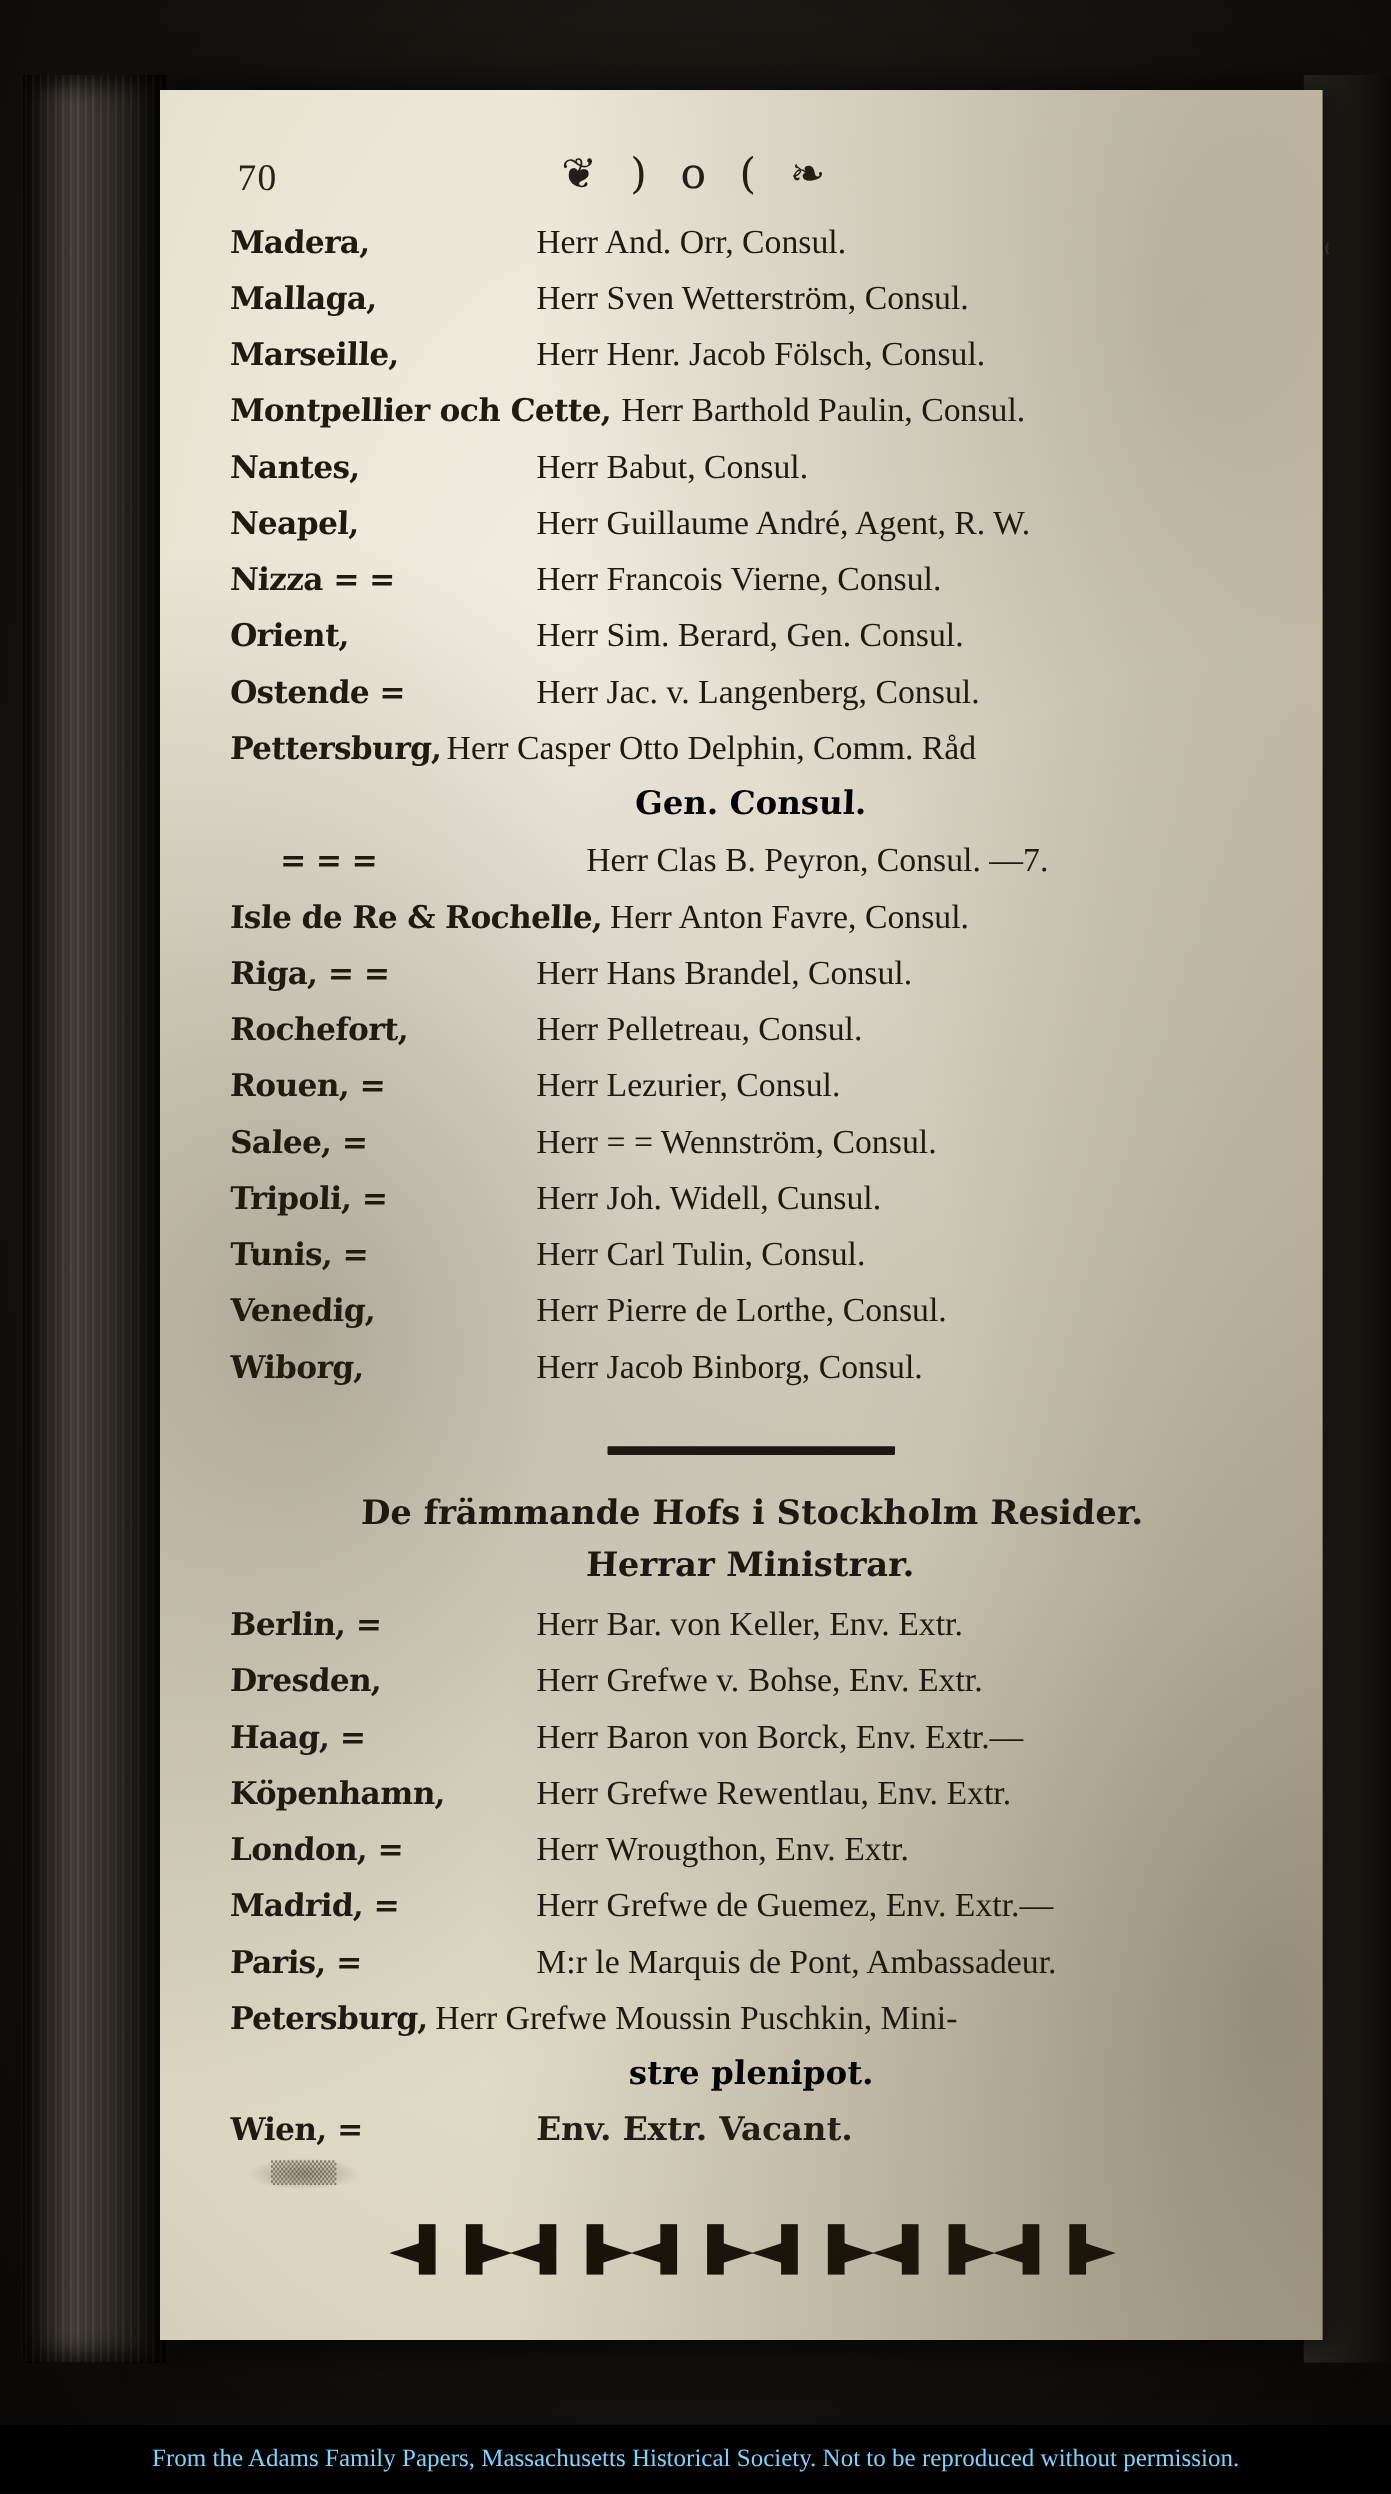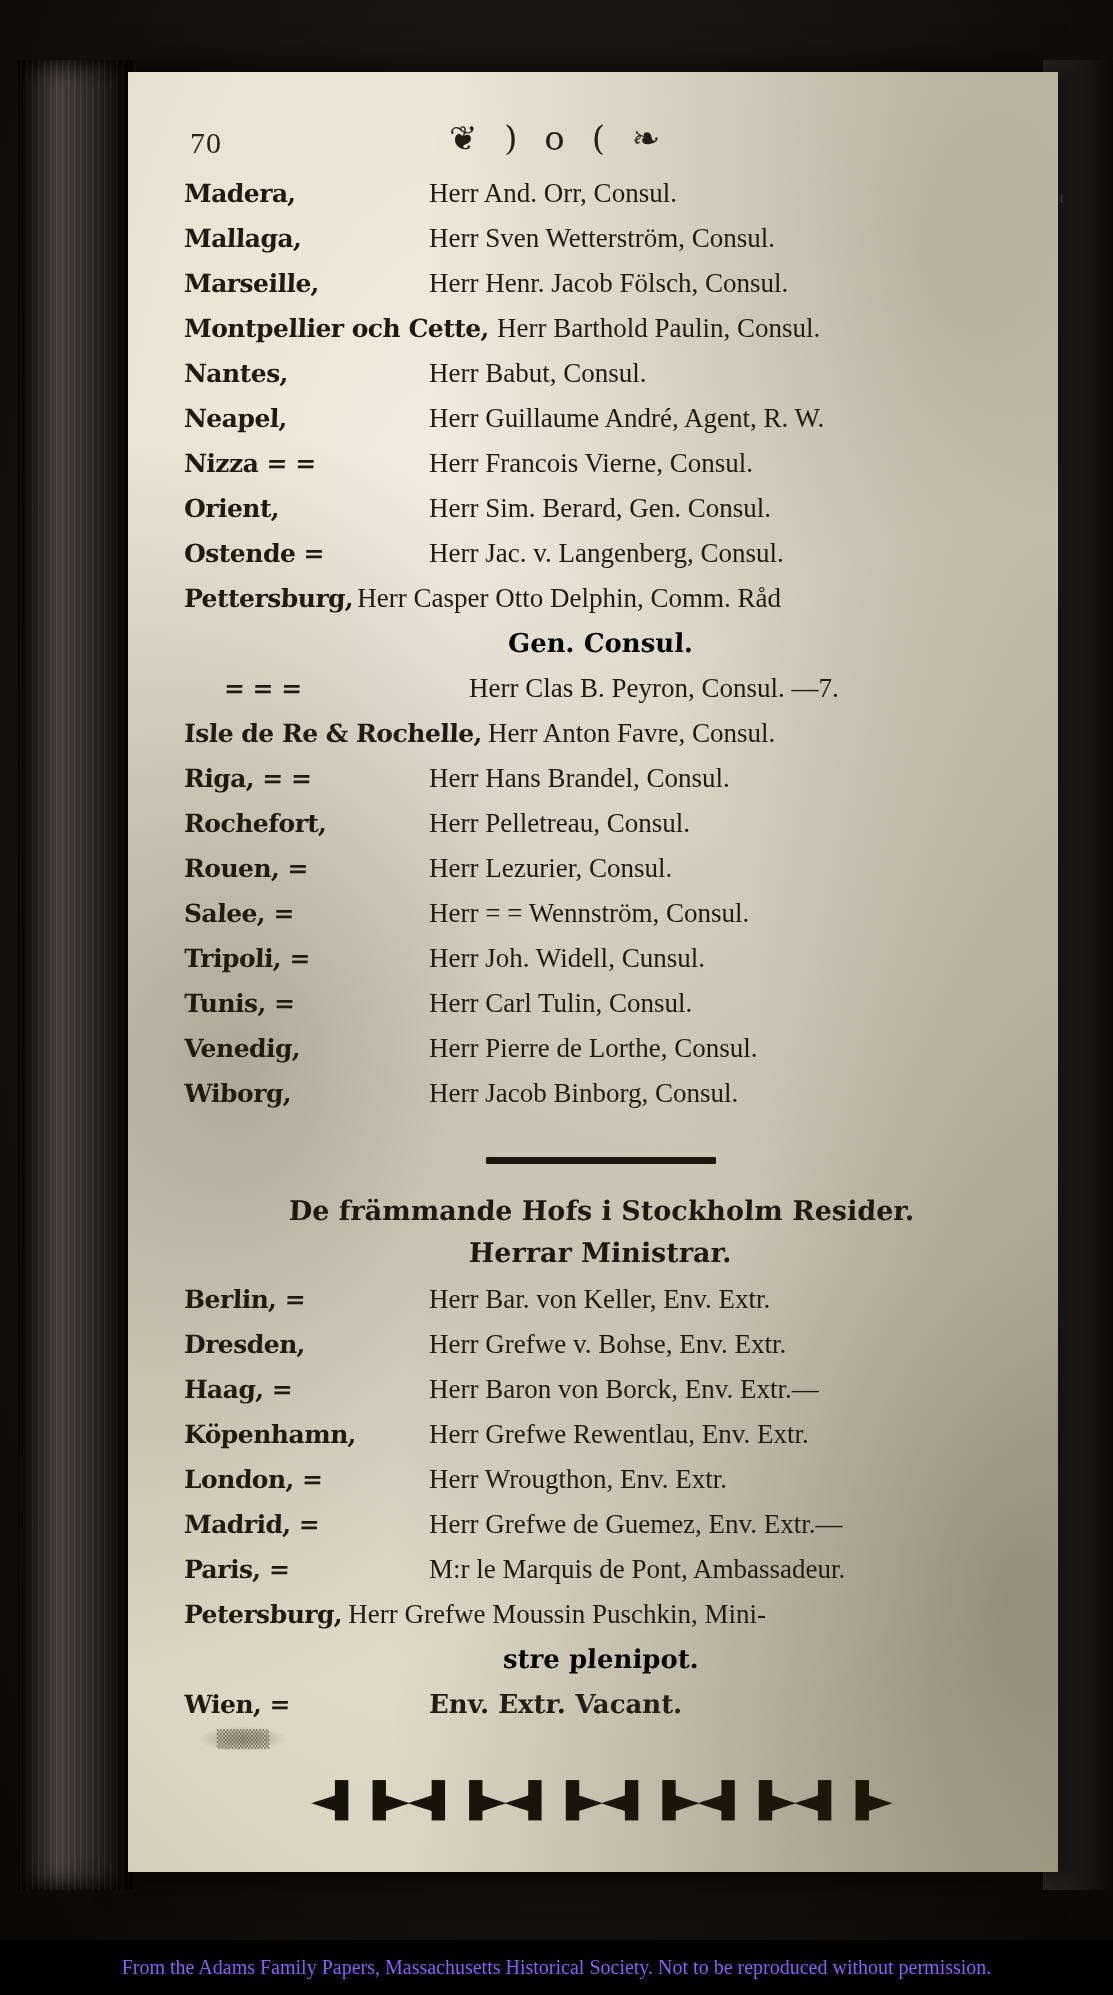--- a/index.html
+++ b/index.html
@@ -205,21 +205,21 @@
     overflow: hidden;
   }
 
   
   .footer {
     position: absolute;
     left: 0; bottom: 0;
     width: 1113px;
     height: 55px;
     background: #000;
-    color: #8b5cf6;
+    color: #7dd3fc;
     font-family: "Liberation Serif", serif;
     font-size: 20px;
     display: flex;
     align-items: center;
     justify-content: center;
     text-align: center;
   }
 </style>
 </head>
 <body>

